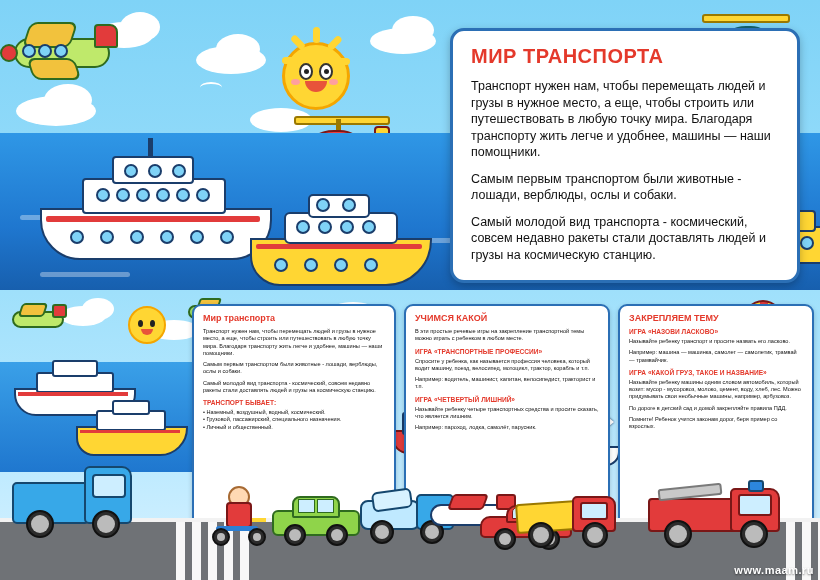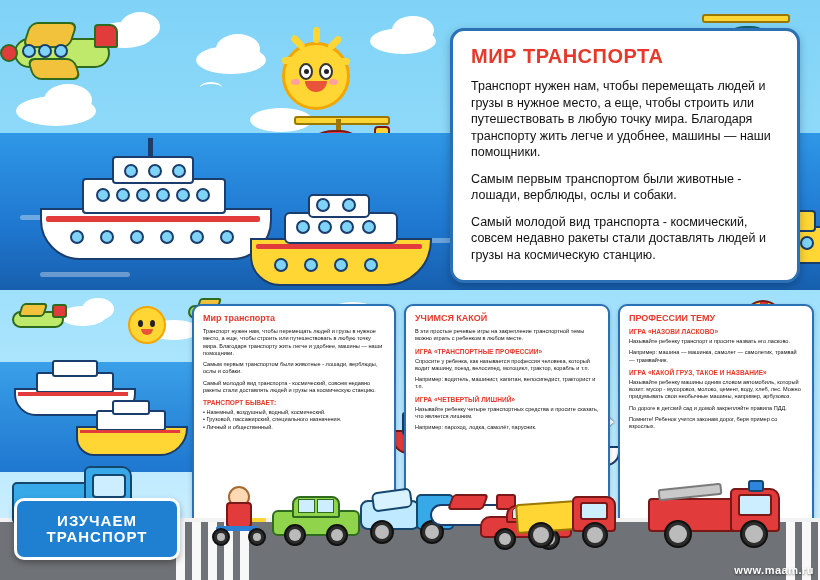--- a/index.html
+++ b/index.html
@@ -309,21 +309,21 @@
         <p>Спросите у ребенка, как называется профессия человека, который водит машину, поезд, велосипед, мотоцикл, трактор, корабль и т.п.</p>
         <p>Например: водитель, машинист, капитан, велосипедист, тракторист и т.п.</p>
         <h3>ИГРА «ЧЕТВЕРТЫЙ ЛИШНИЙ»</h3>
         <p>Называйте ребенку четыре транспортных средства и просите сказать, что является лишним.</p>
         <p>Например: пароход, лодка, самолёт, парусник.</p>
       </div>
     </div>
 
     <div class="mini" style="left:618px;top:14px;width:192px;height:230px;">
       <div class="pad">
-        <h2>ПРОФЕССИИ ТЕМУ</h2>
+        <h2>ЗАКРЕПЛЯЕМ ТЕМУ</h2>
         <h3 style="margin-top:2px;">ИГРА «НАЗОВИ ЛАСКОВО»</h3>
         <p>Называйте ребенку транспорт и просите назвать его ласково.</p>
         <p>Например: машина — машинка, самолет — самолетик, трамвай — трамвайчик.</p>
         <h3>ИГРА «КАКОЙ ГРУЗ, ТАКОЕ И НАЗВАНИЕ»</h3>
         <p>Называйте ребенку машины одним словом автомобиль, который возит: мусор - мусоровоз, молоко, цемент, воду, хлеб, лес. Можно придумывать свои необычные машины, например, арбузовоз.</p>
         <p>По дороге в детский сад и домой закрепляйте правила ПДД.</p>
         <p>Помните! Ребенок учится законам дорог, беря пример со взрослых.</p>
       </div>
     </div>
 
@@ -434,20 +434,16 @@
       <div style="position:absolute;left:10px;top:6px;width:60px;height:8px;background:#c9c9c9;border:2px solid #7a7a7a;border-radius:3px;transform:rotate(-6deg);"></div>
       <div style="position:absolute;left:100px;top:0px;width:12px;height:8px;background:#2c86dd;border:2px solid #15476e;border-radius:3px;"></div>
       <div class="wheel" style="left:16px;top:40px;width:24px;height:24px;">
           <b></b>
         </div>
       <div class="wheel" style="left:92px;top:40px;width:24px;height:24px;">
           <b></b>
         </div>
     </div>
 
-    <div class="badge">
-      <span>ИЗУЧАЕМ</span>
-      <span>ТРАНСПОРТ</span>
-    </div>
 
     <div class="site">www.maam.ru</div>
   </div>
 </div>
 
 </body></html>

